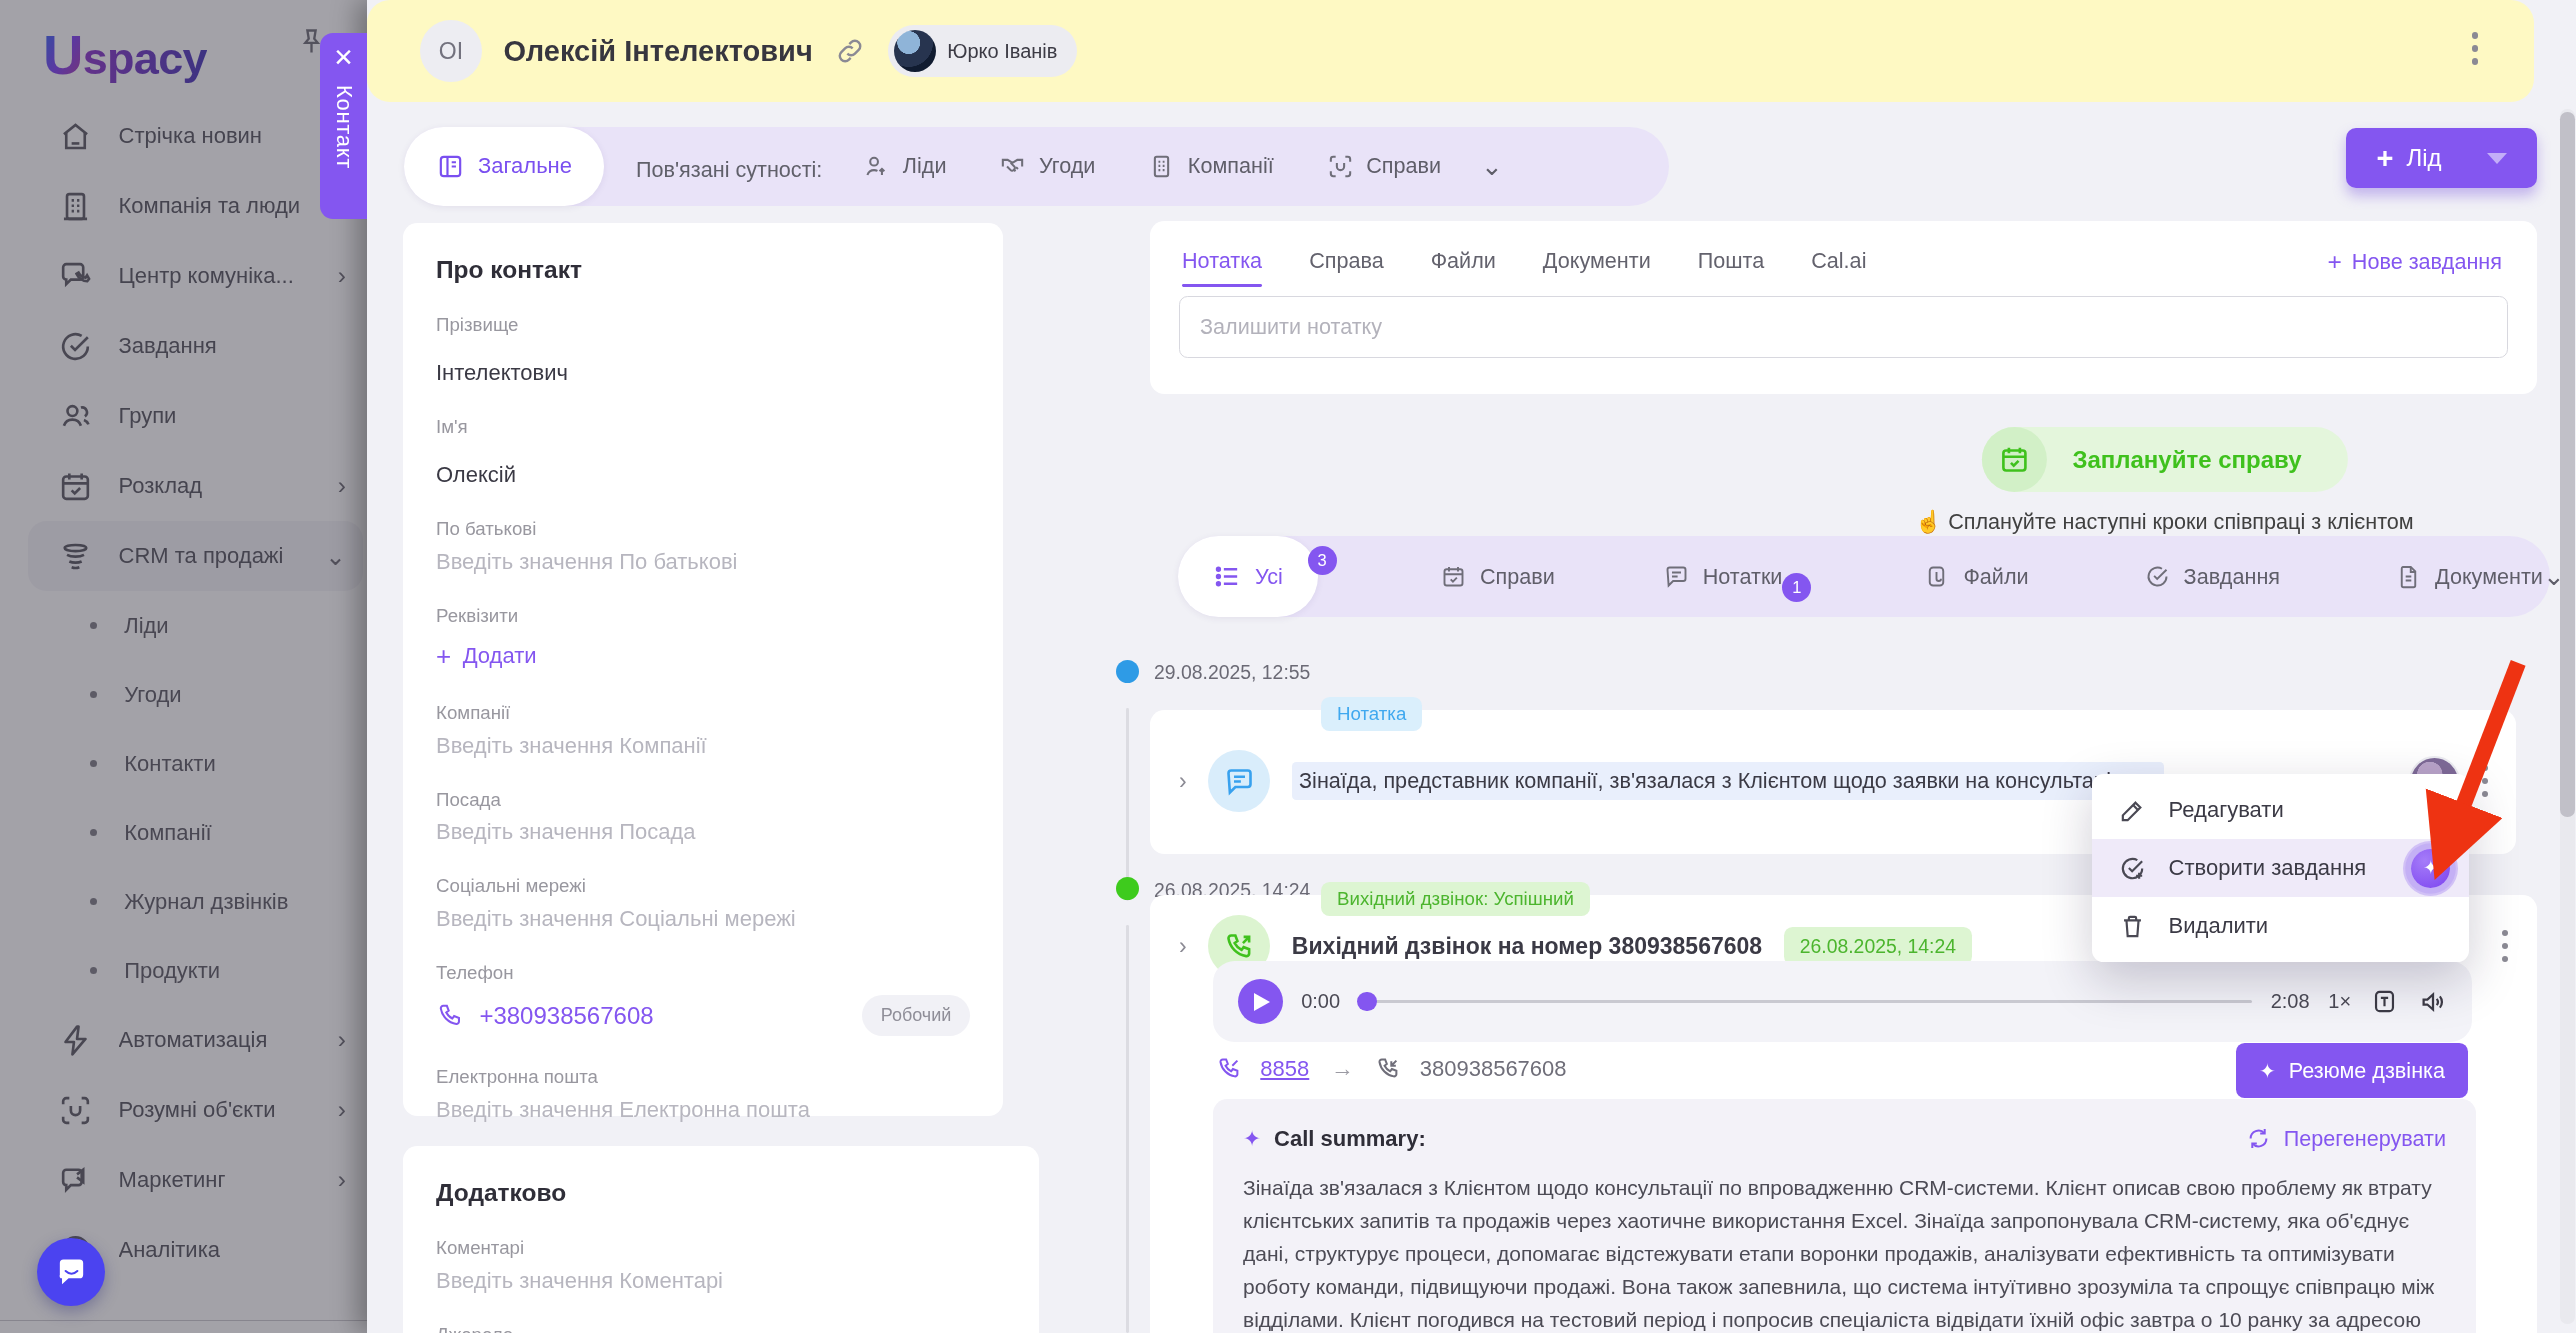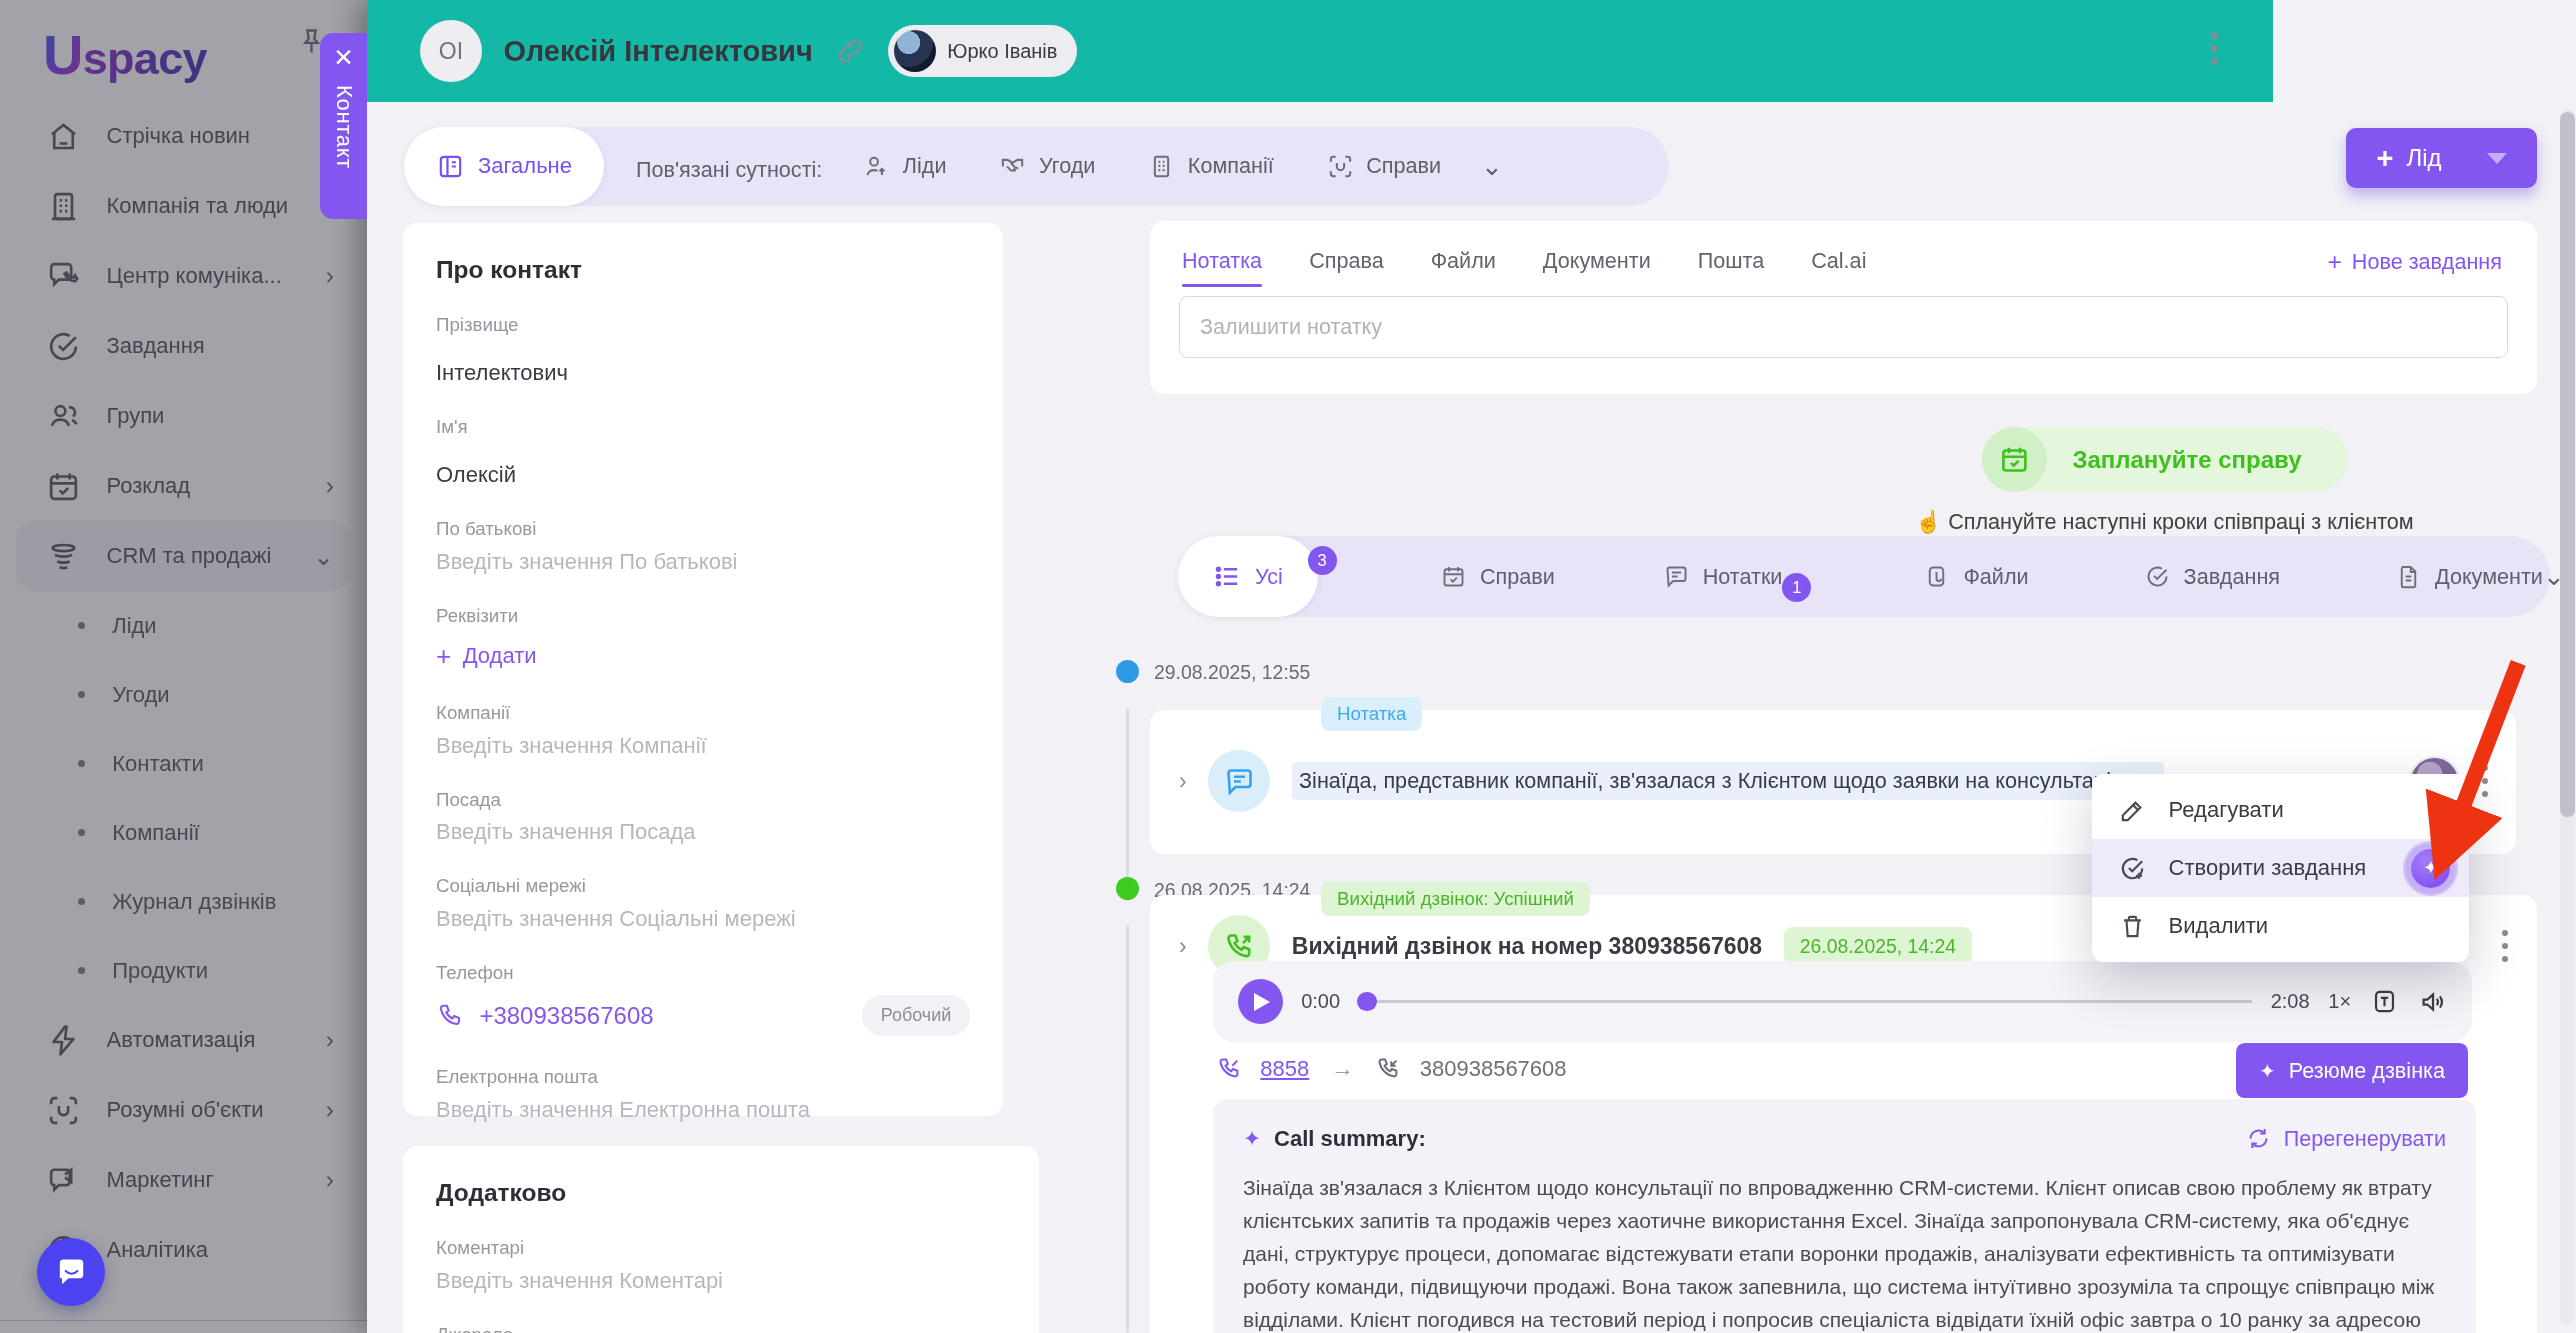--- a/index.html
+++ b/index.html
@@ -6,37 +6,37 @@
   #app{position:relative;width:2576px;height:1333px;overflow:hidden;background:#f1f1f6;}
   .abs{position:absolute;}
   .flex{display:flex;align-items:center;}
   svg{display:block;flex:none;}
 
   
   .sidebar{position:absolute;left:0;top:0;width:367px;height:1333px;background:#fbfbfd;z-index:1;}
   .logo{position:absolute;left:43px;top:21.6px;font-weight:bold;letter-spacing:-0.7px;}
   .logo .u{font-size:56px;background:linear-gradient(120deg,#2b6cf0,#7a3ff2,#b0379e);-webkit-background-clip:text;background-clip:text;color:transparent;}
   .logo .rest{font-size:45px;background:linear-gradient(90deg,#8a35c9,#4636b8);-webkit-background-clip:text;background-clip:text;color:transparent;}
-  .side-list{position:absolute;left:0;top:101px;width:367px;}
+  .side-list{position:absolute;left:12px;top:101px;width:367px;}
   .side-item{display:flex;align-items:center;height:70px;padding:0 33px 0 45px;color:#55545f;font-size:22px;gap:24.5px;}
   .side-item .lbl{flex:1;white-space:nowrap;overflow:hidden;}
   .side-item .chev{color:#6b6a75;font-size:24.5px;}
   .side-item.active{background:#f1f0f6;border-radius:18.7px;margin:0 16px;padding:0 17.3px 0 29px;}
   .side-child{display:flex;align-items:center;height:69px;padding-left:78px;color:#5b5a65;font-size:22px;gap:27px;}
   .dot-b{width:7.2px;height:7.2px;border-radius:50%;background:#7f7e88;}
   .dim{position:absolute;left:0;top:0;width:367px;height:1333px;background:rgba(49,47,60,0.44);z-index:3;}
   .chat-fab{position:absolute;left:37px;top:1238px;width:68px;height:68px;border-radius:50%;background:#4b43f0;z-index:4;display:flex;align-items:center;justify-content:center;box-shadow:0 5.8px 14.4px rgba(40,40,120,.35);}
 
   
   .drawer-tab{position:absolute;left:320px;top:33px;width:47px;height:173px;background:#8456f0;border-radius:13px 0 0 13px;z-index:6;display:flex;flex-direction:column;align-items:center;padding-top:13px;gap:14.4px;color:#fff;}
   .drawer-tab .vtxt{writing-mode:vertical-rl;text-orientation:sideways;font-size:22px;letter-spacing:0.7px;}
 
   
   .drawer{position:absolute;left:367px;top:0;width:2209px;height:1333px;z-index:5;box-shadow:-10px 0 24.5px rgba(0,0,0,.30);}
-  .dr-header{position:absolute;left:0;top:0;width:1906px;height:102px;background:#14b8a6;}
+  .dr-header{position:absolute;left:0;top:0;width:2167px;height:102px;background:#fef9c3;border-radius:23px;}
   .dr-body{position:absolute;left:0;top:102px;width:2209px;height:1231px;background:#f1f1f6;overflow:hidden;}
 
   .avatar-initials{width:62px;height:62px;border-radius:50%;background:#ededf2;color:#73727e;font-size:23px;display:flex;align-items:center;justify-content:center;}
   .owner-chip{height:52px;border-radius:718px;background:#ececf1;display:flex;align-items:center;gap:11.5px;padding:0 20px 0 5.8px;font-size:20px;color:#3c3b45;}
   .owner-ava{width:42px;height:42px;border-radius:50%;background:radial-gradient(circle at 35% 30%,#8fb4d8 0 28%,#27344f 29% 60%,#101b30 61%);}
   .vdots{display:flex;flex-direction:column;gap:6.5px;}
   .vdots i{width:6.5px;height:6.5px;border-radius:50%;background:#8b8a94;}
 
   
   .etabs{position:absolute;left:37px;top:24.5px;height:79px;width:1251px;background:#e9e3f8;border-radius:718px;display:flex;align-items:center;padding:0 7.2px;}

